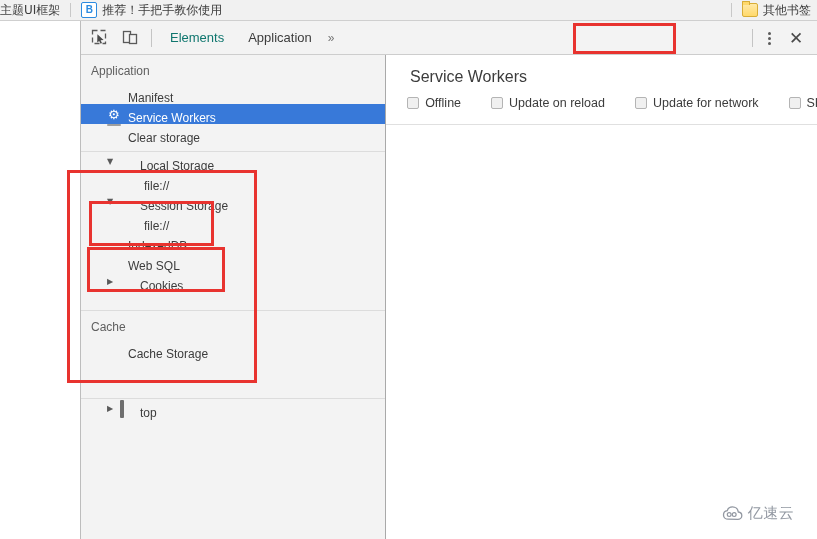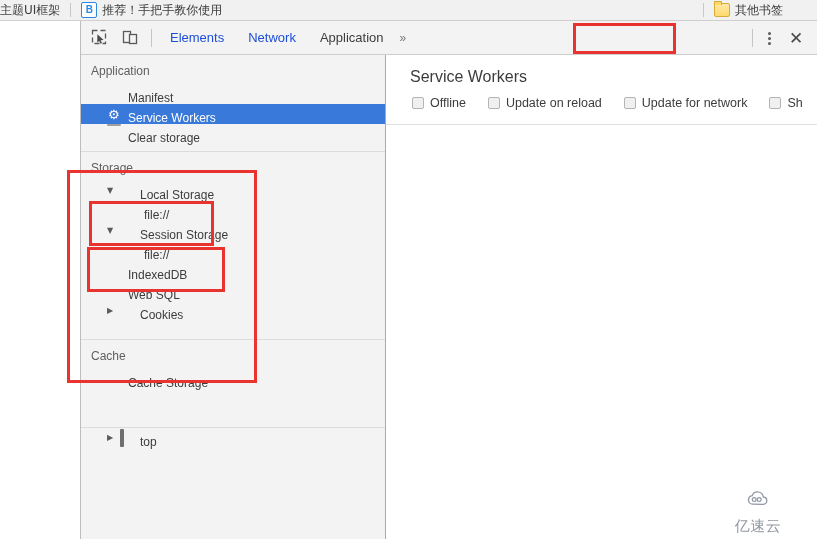--- a/index.html
+++ b/index.html
@@ -126,21 +126,21 @@
   #tabstrip {
     display: flex;
     align-items: center;
     height: 34px;
   }
   .dt-tab {
     padding: 0 12px;
     height: 34px;
     line-height: 34px;
     font-size: 13px;
-    color: #1d4ed8;
+    color: #0f766e;
     white-space: nowrap;
     font-family: "Liberation Sans", sans-serif;
   }
   .dt-tab.active { color: #3c3c3c; }
   .tab-overflow {
     font-size: 12px;
     color: #777;
     padding: 0 4px;
     line-height: 34px;
     letter-spacing: -2px;
@@ -316,22 +316,23 @@
   .panel-title {
     font-size: 16px;
     color: #3c3c3c;
     padding: 13px 0 0 24px;
     font-family: "Liberation Sans", sans-serif;
   }
   .sw-options {
     display: flex;
     align-items: center;
     padding: 10px 0 0 26px;
-    gap: 22px;
+    gap: 30px;
     white-space: nowrap;
+    justify-content: center;
   }
   .sw-opt {
     display: flex;
     align-items: center;
     gap: 6px;
     font-size: 12.5px;
     color: #3c3c3c;
   }
   .cbox {
     width: 12px; height: 12px;
@@ -362,21 +363,20 @@
     right: 8px; bottom: 6px;
     width: 102px; height: 40px;
     background: #ffffff;
     border-radius: 5px;
     display: flex;
     align-items: center;
     justify-content: center;
     gap: 4px;
     z-index: 50;
     opacity: .96;
-    flex-direction: column;
   }
   #watermark .wm-text {
     font-size: 15px;
     color: #8e949e;
     font-family: "DejaVu Sans", sans-serif;
     letter-spacing: .5px;
   }
   .wm-cloud {
     width: 22px; height: 15px;
     position: relative;
@@ -391,21 +391,21 @@
   <div class="bm-item bm-first">
     <span>主题UI框架</span>
   </div>
   <div class="bm-sep"></div>
   <div class="bm-item">
     <span class="ico-b">B</span>
     <span>推荐！手把手教你使用</span>
   </div>
   <div class="bm-spacer"></div>
   <div class="bm-sep"></div>
-  <div class="bm-item" style="margin-right:28px">
+  <div class="bm-item" style="margin-right:0">
     <span class="ico-folder"></span>
     <span>其他书签</span>
   </div>
 </div>
 
 <div id="page-viewport"></div>
 
 <div id="devtools">
 
   <div id="devtools-toolbar">
@@ -418,21 +418,20 @@
     <div class="tb-btn">
       <svg width="17" height="17" viewBox="0 0 17 17">
         <rect x="1.5" y="2.5" width="7" height="11" fill="none" stroke="#5a5a5a" stroke-width="1.3"></rect>
         <rect x="7.5" y="5.5" width="7" height="9" fill="#f3f3f3" stroke="#5a5a5a" stroke-width="1.3"></rect>
       </svg>
     </div>
     <div class="tb-divider"></div>
 
     <div id="tabstrip">
       <div class="dt-tab">Elements</div>
-      <div class="dt-tab">Network</div>
       <div class="dt-tab active">Application</div>
       <div class="tab-overflow">»</div>
     </div>
 
     <div class="tb-right">
       <div class="tb-divider"></div>
       <div class="kebab">
         <i></i>
         <i></i>
         <i></i>
@@ -462,21 +461,20 @@
 
         <div class="tree-row indent1">
           <span class="row-icon"><span class="ic-trash"></span></span>
           <span class="row-label">Clear storage</span>
         </div>
       </div>
 
       <div class="sec-divider"></div>
 
       <div class="tree-section">
-        <div class="section-title">Storage</div>
 
         <div class="tree-row indent1">
           <span class="twisty">▼</span>
           <span class="row-icon"><span class="ic-table"></span></span>
           <span class="row-label">Local Storage</span>
         </div>
 
         <div class="tree-row indent2">
           <span class="row-icon"><span class="ic-table"></span></span>
           <span class="row-label">file://</span>

